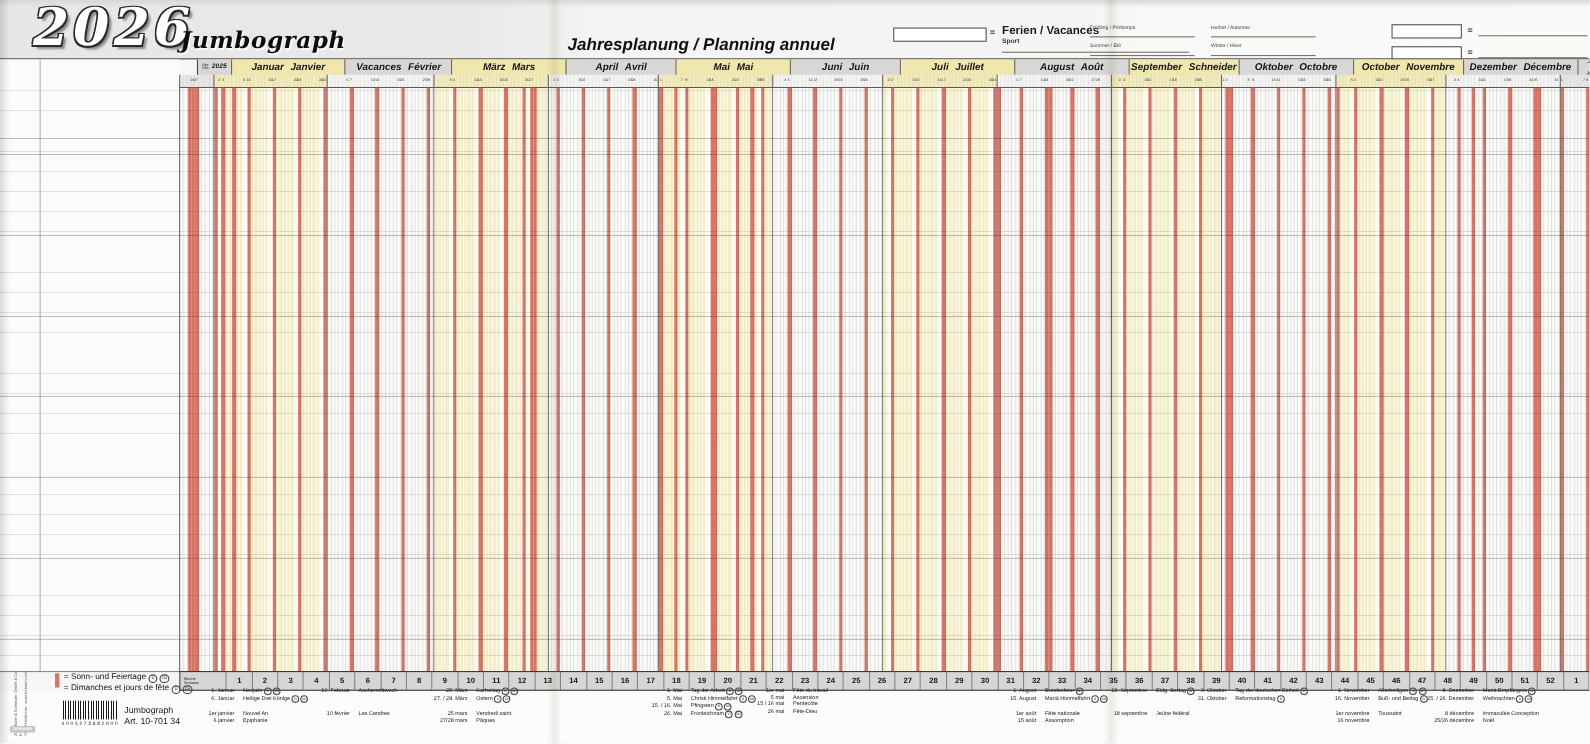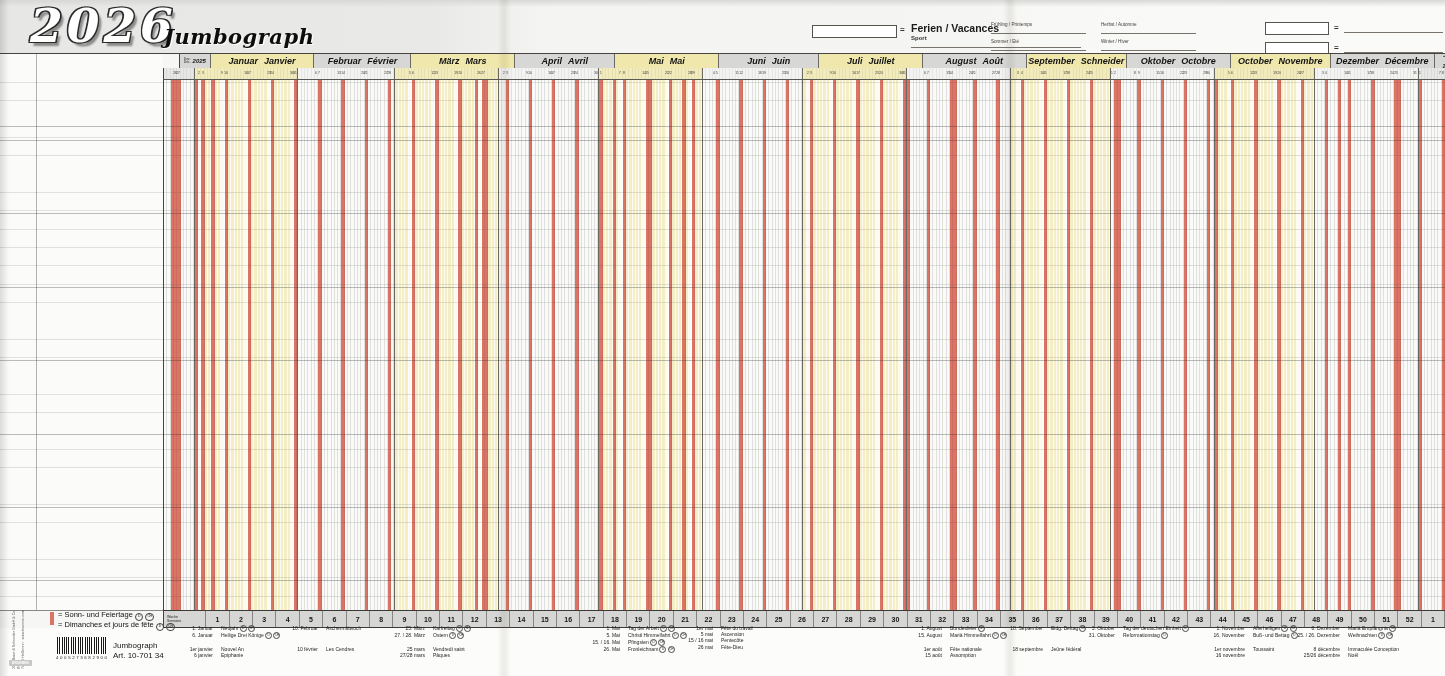--- a/index.html
+++ b/index.html
@@ -88,20 +88,21 @@
 </style>
 </head>
 <body>
 
 <div class="page">
 
   <div class="top-strip"></div>
   <div class="top-edge"></div>
   <div class="big-year">2026</div>
   <div class="brand">Jumbograph</div>
+  <div class="subtitle">Jahresplanung / Planning annuel</div>
 
   <div class="fbox" style="left:812px;top:25px;width:83px;height:11px;"></div>
   <div class="eq" style="left:900px;top:25px;">=</div>
   <div class="ferien-label">Ferien / Vacances</div>
   <div class="sport-label">Sport</div>
   <div class="uline" style="left:911px;top:47px;width:170px;"></div>
 
   <div class="season-label" style="left:991px;top:22px;">Frühling / Printemps</div>
   <div class="uline" style="left:991px;top:33px;width:95px;"></div>
   <div class="season-label" style="left:1101px;top:22px;">Herbst / Automne</div>
@@ -128,21 +129,21 @@
           <div>Dez.</div>
           <div>Déc.</div>
         </div>
         <div class="stub-yr">2025</div>
       </div>
       <div class="mhead y" style="flex: 31 0 0px;">
         <span>Januar</span>
         <span>Janvier</span>
       </div>
       <div class="mhead g" style="flex: 29 0 0px;">
-        <span>Februar</span>
+        <span>Vacances</span>
         <span>Février</span>
       </div>
       <div class="mhead y" style="flex: 31 0 0px;">
         <span>März</span>
         <span>Mars</span>
       </div>
       <div class="mhead g" style="flex: 30 0 0px;">
         <span>April</span>
         <span>Avril</span>
       </div>

